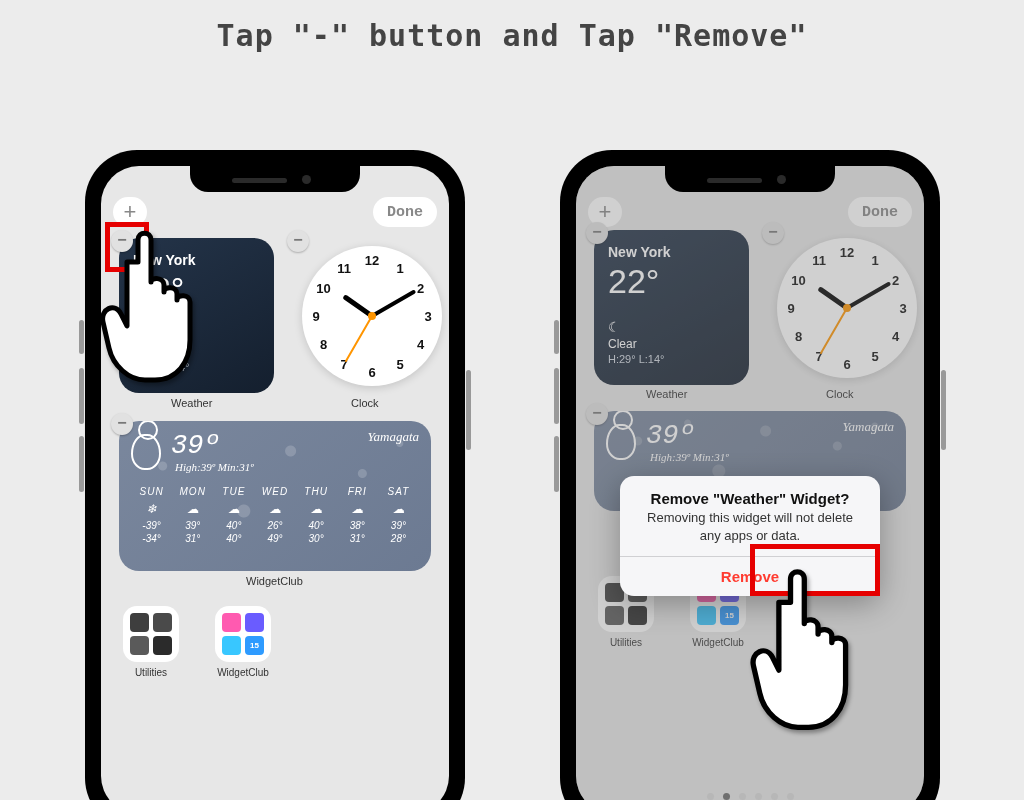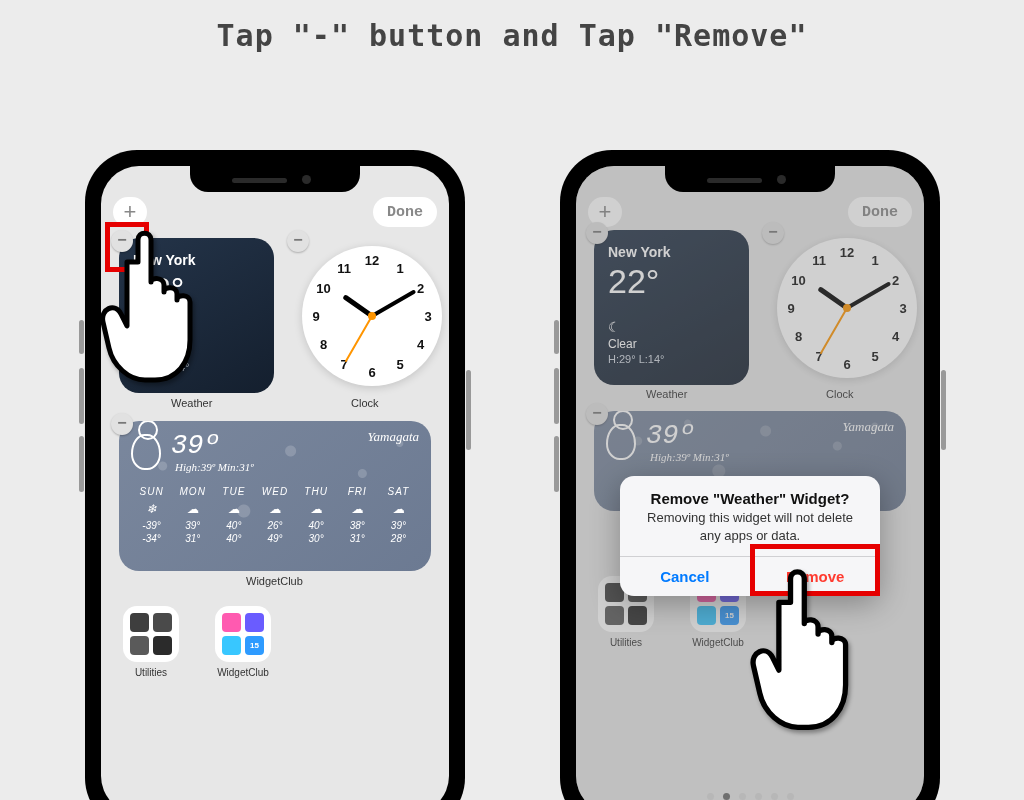--- a/index.html
+++ b/index.html
@@ -375,21 +375,20 @@
        <div class="flabel">WidgetClub</div>
      </div>
         </div>
 
       <div class="dim"></div>
 
       <div class="alert">
         <div class="at">Remove "Weather" Widget?</div>
         <div class="am">Removing this widget will not delete any apps or data.</div>
         <div class="btns">
-          <div class="btn cancel">Cancel</div>
           <div class="btn remove">Remove</div>
         </div>
       </div>
 
       <div class="hl" style="left:174px;top:378px;width:130px;height:52px;z-index:21;"></div>
 
       <div class="dots">
           <div class="dot"></div>
           <div class="dot on"></div>
           <div class="dot"></div>

